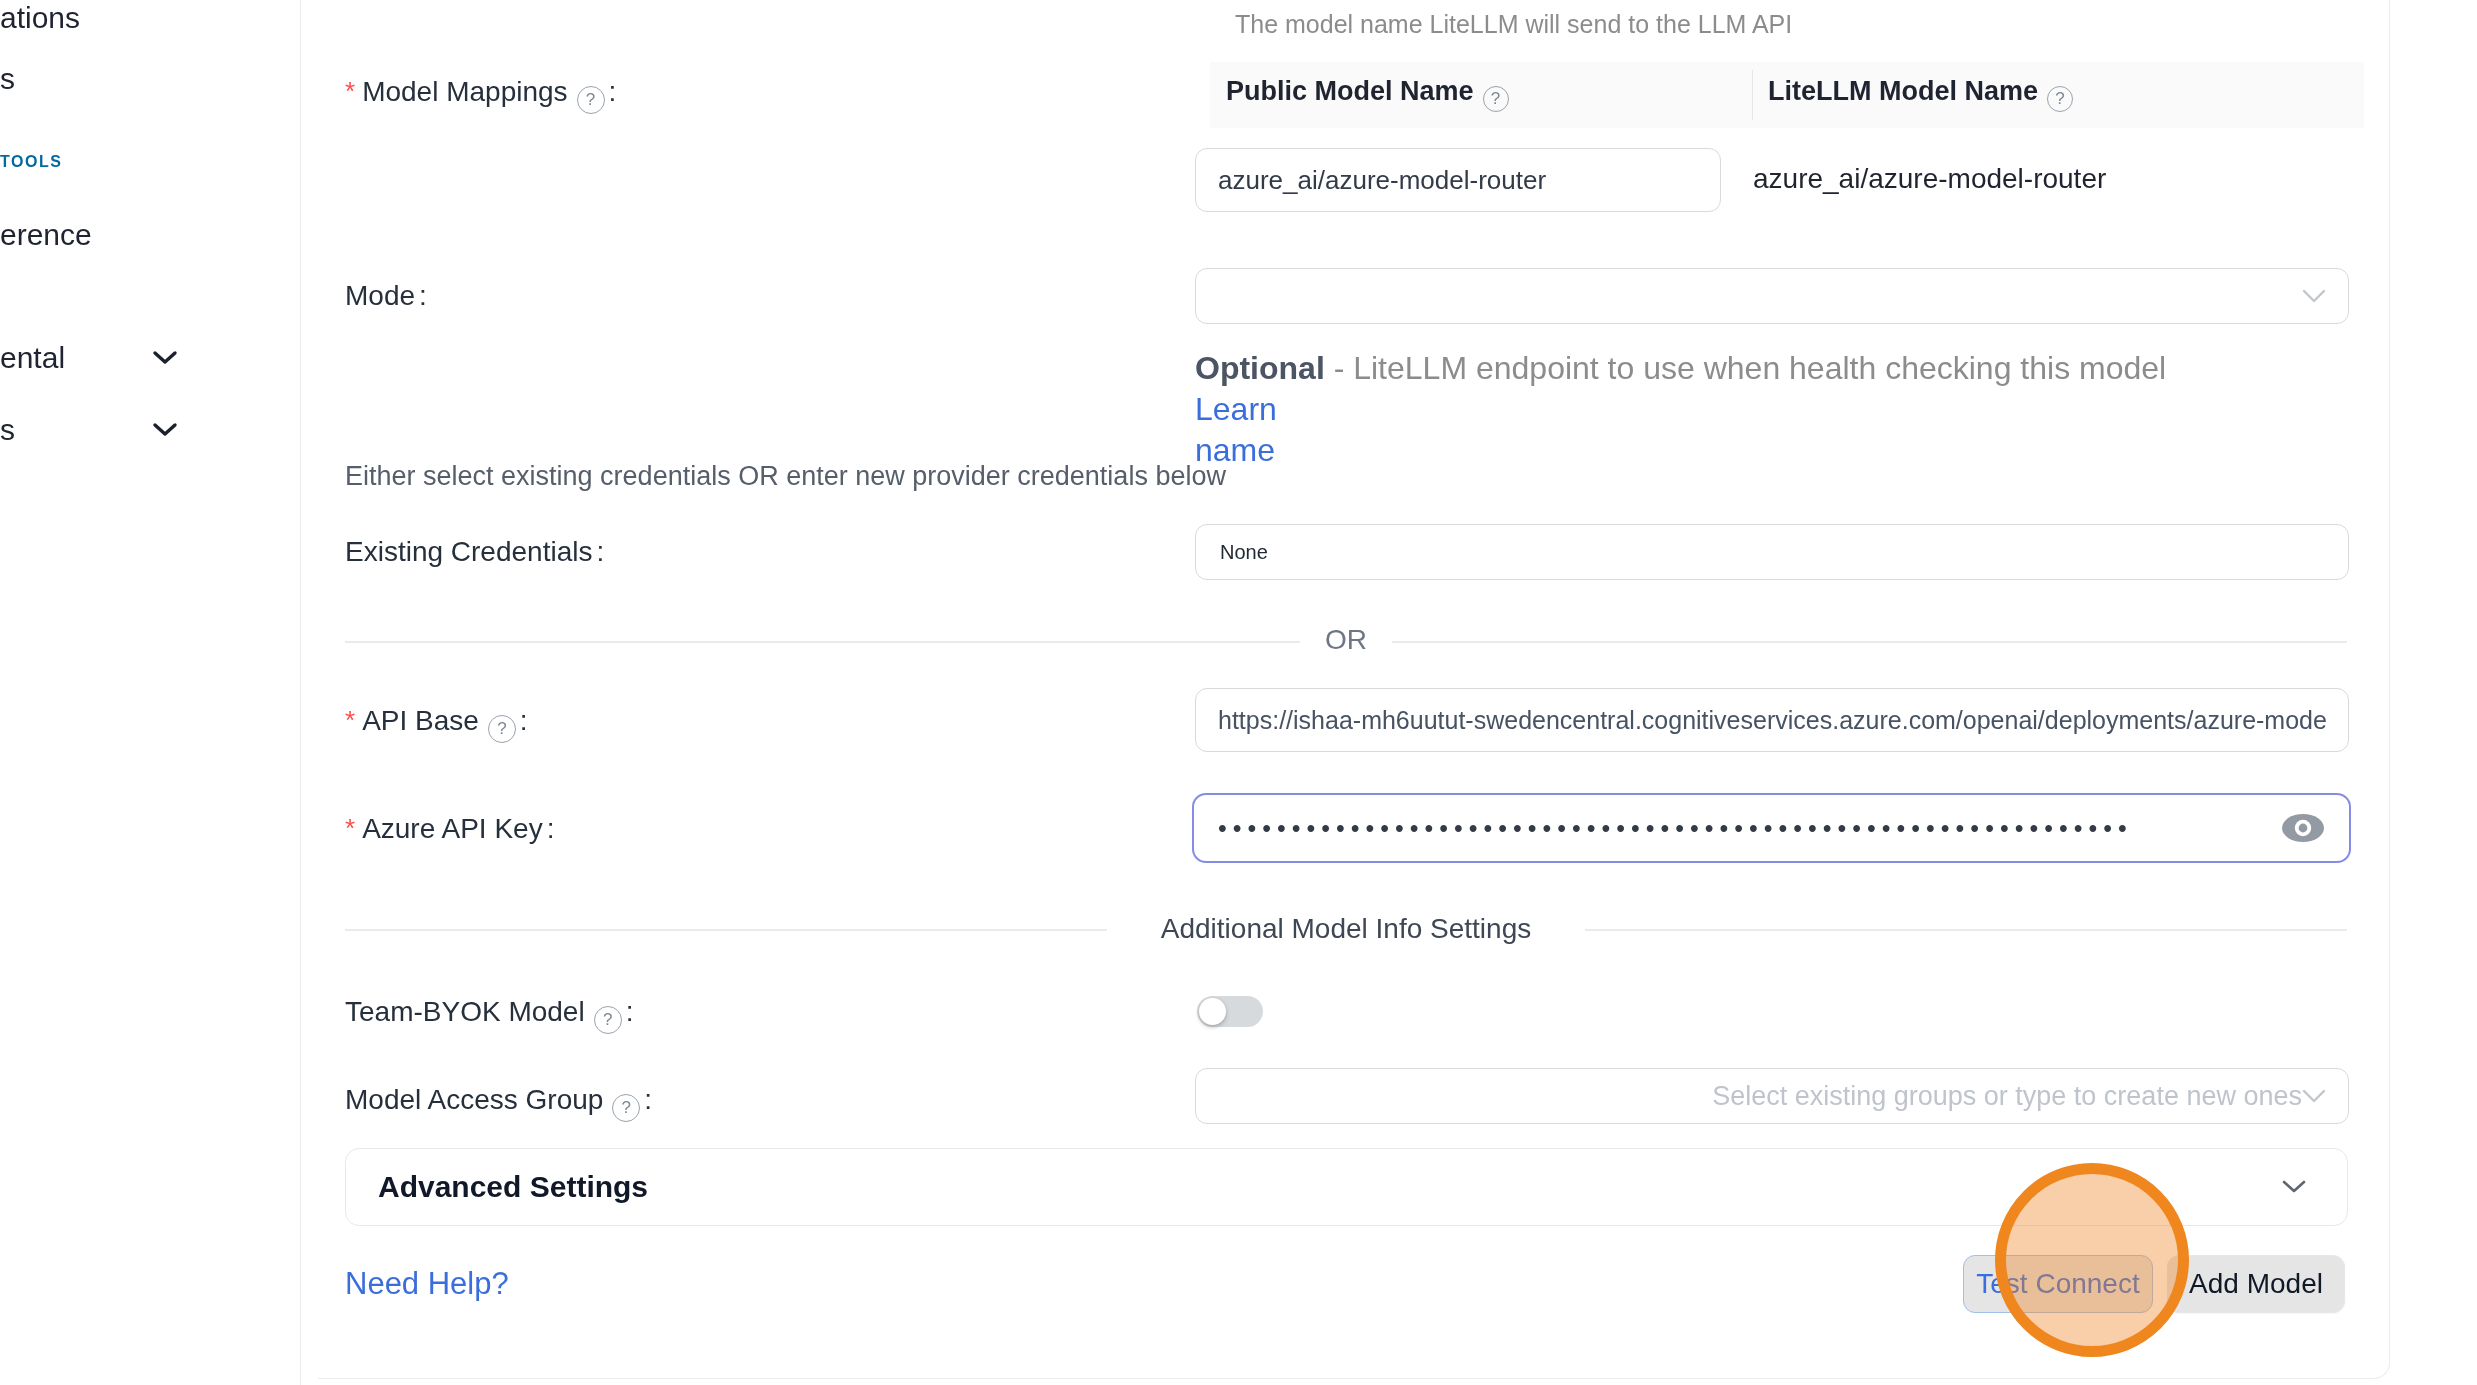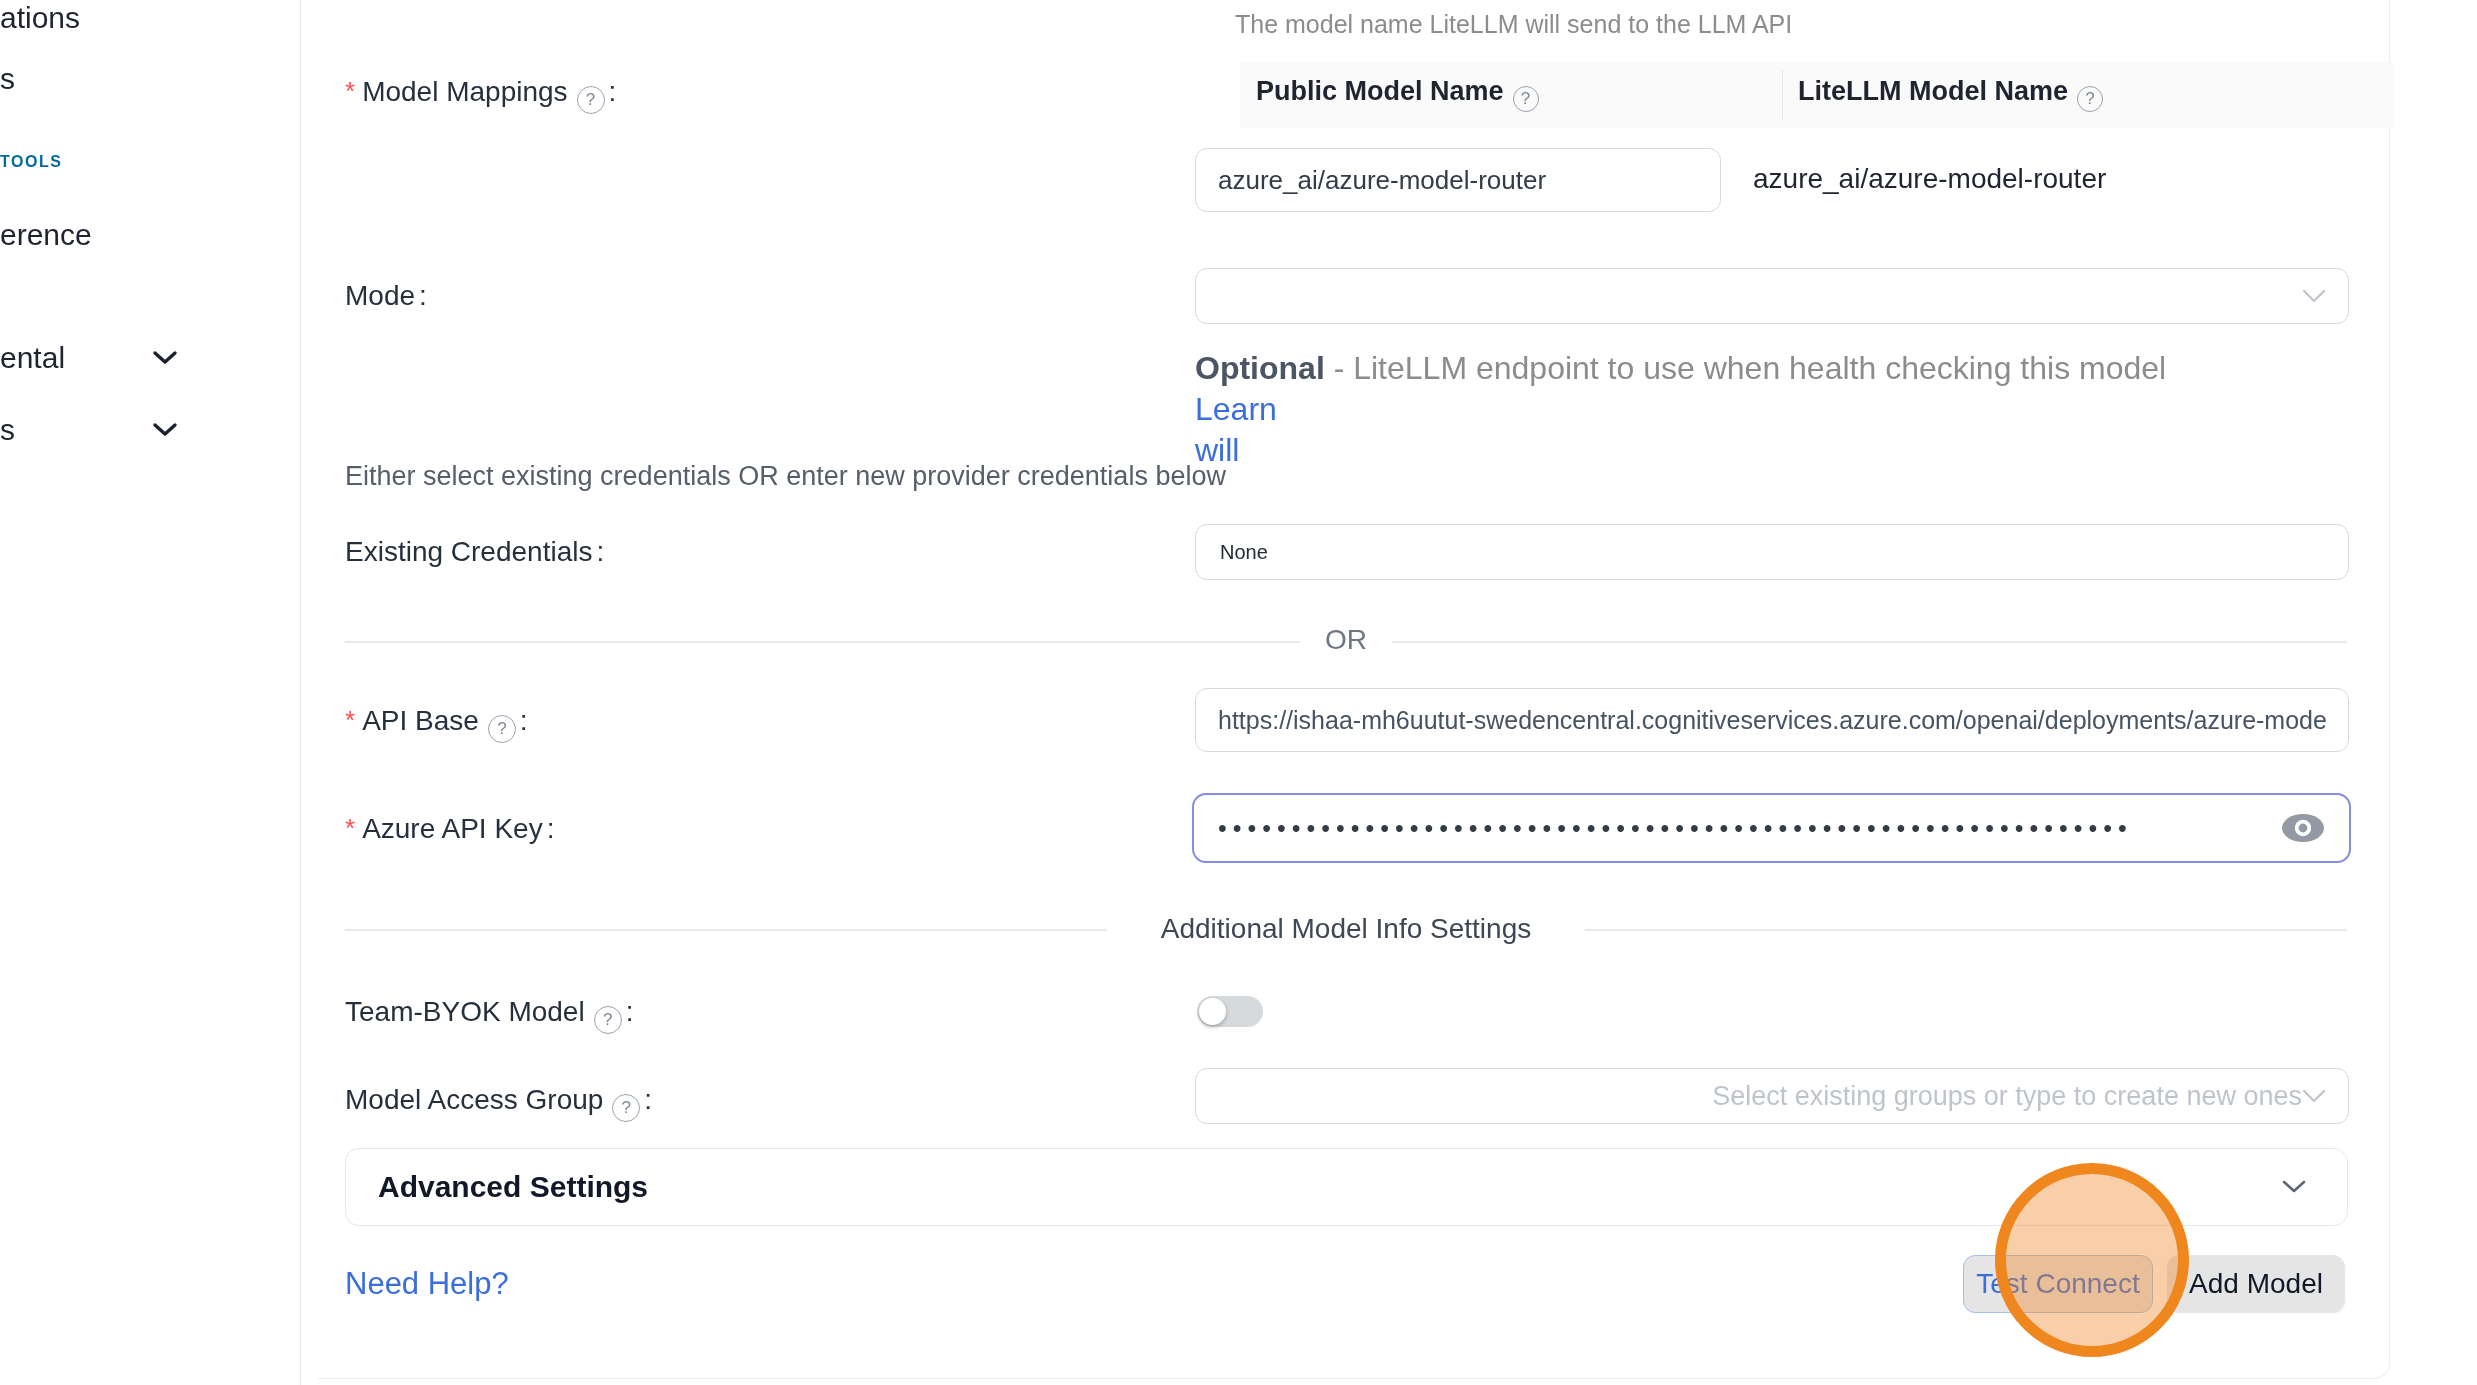--- a/index.html
+++ b/index.html
@@ -25,21 +25,21 @@
   .input-box{position:absolute;border:1.5px solid #d9d9d9;border-radius:12px;background:#fff;box-sizing:border-box;}
   .input-box input{width:100%;height:100%;border:none;outline:none;background:transparent;
                    font-family:"Liberation Sans", sans-serif;font-size:26px;color:#333b49;padding:0 22px;box-sizing:border-box;border-radius:12px;}
   .select-box{position:absolute;border:1.5px solid #d9d9d9;border-radius:12px;background:#fff;box-sizing:border-box;display:flex;align-items:center;}
   .select-value{font-size:20px;color:#222a36;padding-left:24px;flex:1;white-space:nowrap;overflow:hidden;}
   .select-placeholder{font-size:27px;color:#bfc4cc;padding-left:24px;flex:1;white-space:nowrap;overflow:hidden;}
   .select-chev{margin-right:22px;flex:none;}
   .hline{position:absolute;height:1.5px;background:#e9eaec;}
   .divider-text{position:absolute;font-size:28px;color:#3f4654;white-space:nowrap;transform:translateX(-50%);}
   
-  #mm-header{left:1240px;top:62px;width:1154px;height:66px;background:#fafafa;}
+  #mm-header{left:1210px;top:62px;width:1154px;height:66px;background:#fafafa;}
   .mm-h{position:absolute;top:14px;font-size:27px;font-weight:700;color:#1f2430;white-space:nowrap;}
   #mm-col-div{position:absolute;left:542px;top:8px;width:1px;height:50px;background:#e7e7e7;}
   
   #apikey-box{left:1192px;top:793px;width:1159px;height:70px;border:2.5px solid #858ce4;border-radius:14px;background:#fff;box-sizing:border-box;display:flex;align-items:center;}
   #apikey-dots{flex:1;padding-left:24px;font-size:25px;letter-spacing:6px;color:#343a46;white-space:nowrap;overflow:hidden;line-height:70px;}
   #eye{flex:none;margin-right:24px;cursor:pointer;}
   
   #byok-toggle{left:1197px;top:996px;width:66px;height:31px;border-radius:16px;background:#d7dadd;cursor:pointer;}
   #byok-knob{position:absolute;left:2px;top:2px;width:27px;height:27px;border-radius:50%;background:#fff;box-shadow:0 2px 4px rgba(0,0,0,0.25);}
   
@@ -105,21 +105,21 @@
     <span>Mode</span><span class="colon">:</span>
   </div>
   <div class="select-box" style="left:1195px;top:268px;width:1154px;height:56px;">
     <div class="select-value"></div>
     <svg class="select-chev" width="24" height="15" viewBox="0 0 24 15">
       <polyline points="2,2 12,12 22,2" fill="none" stroke="#c2c6cc" stroke-width="2.4" stroke-linecap="round" stroke-linejoin="round"></polyline>
     </svg>
   </div>
   <div class="abs" style="left:1195px;top:348px;font-size:32px;line-height:41px;width:1000px;">
     <span style="font-weight:700;color:#4b5563;">Optional</span><span class="help-gray"> - LiteLLM endpoint to use when health checking this model </span><span class="link-blue">Learn</span><br>
-    <span class="link-blue">will</span>
+    <span class="link-blue">name</span>
   </div>
 
   <div class="abs nowrap" style="left:345px;top:461px;font-size:27px;color:#565e6b;">Either select existing credentials OR enter new provider credentials below</div>
 
   <div class="label" style="left:345px;top:535px;text-align:center;">
     <span>Existing Credentials</span><span class="colon">:</span>
   </div>
   <div class="select-box" style="left:1195px;top:524px;width:1154px;height:56px;">
     <div class="select-value">None</div>
   </div>

